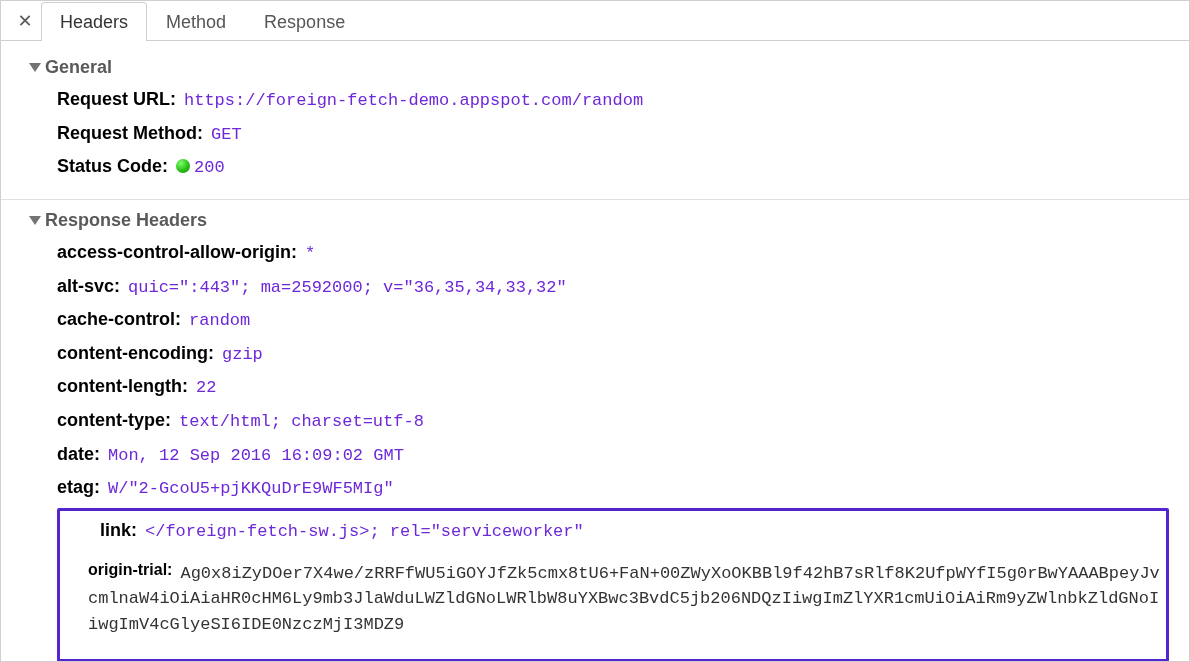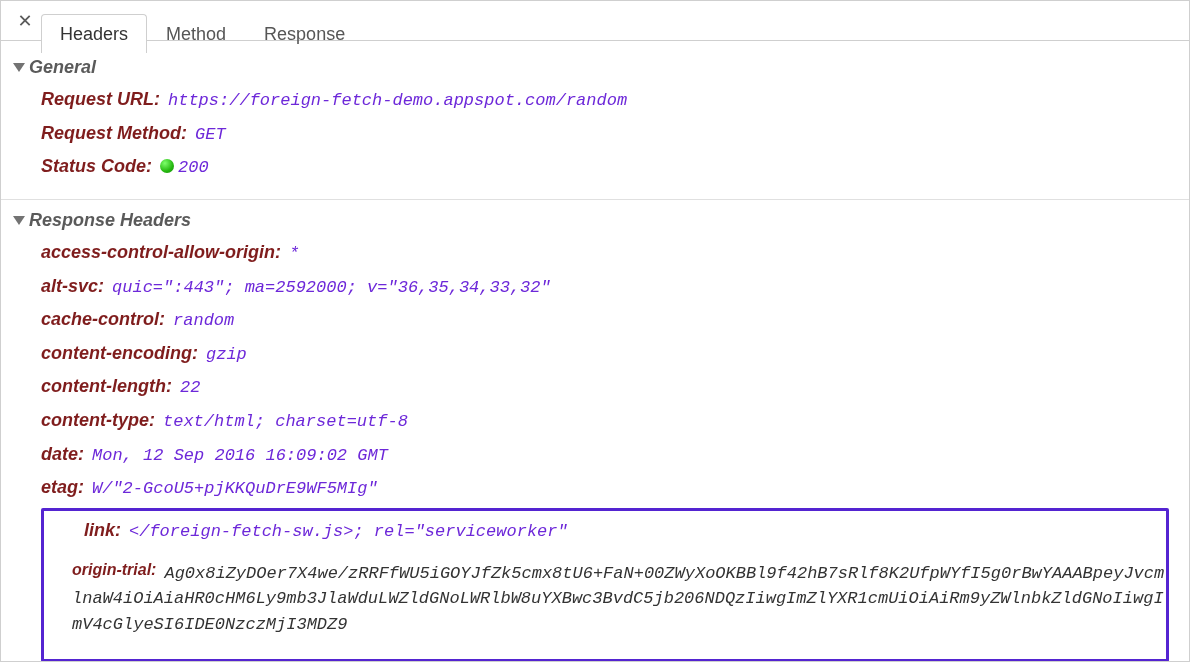--- a/index.html
+++ b/index.html
@@ -35,33 +35,32 @@
     height: 100%;
     display: flex;
     align-items: center;
     padding: 0 18px;
     color: #565656;
     font-size: 18px;
     cursor: pointer;
     border: 1px solid transparent;
     border-bottom: none;
     position: relative;
-    top: 13px;
+    top: 1px;
   }
   .tab.active {
     border-color: #cfcfcf;
     border-radius: 4px 4px 0 0;
     background: #fff;
     color: #333;
   }
   .content { padding: 6px 0 0 0; }
   .section {
     border-bottom: 1px solid #e0e0e0;
-    padding: 10px 12px 12px 12px;
-    font-style: italic;
+    padding: 10px 12px 12px 28px;
   }
   .section:last-child { border-bottom: none; }
   .section-header {
     display: flex;
     align-items: center;
     gap: 4px;
     font-weight: 700;
     color: #5a5a5a;
     font-size: 18px;
     margin-bottom: 8px;
@@ -78,21 +77,21 @@
     display: flex;
     align-items: baseline;
     gap: 8px;
     padding-left: 28px;
     margin: 6px 0;
     font-size: 18px;
     line-height: 1.45;
   }
   .kv-label {
     font-weight: 700;
-    color: #7f1d1d;
+    color: #000000;
   }
   .kv-value {
     font-family: Menlo, "Courier New", monospace;
     color: #6d28d9;
     font-size: 17px;
   }
   .status-dot {
     display: inline-block;
     width: 14px; height: 14px;
     border-radius: 50%;

